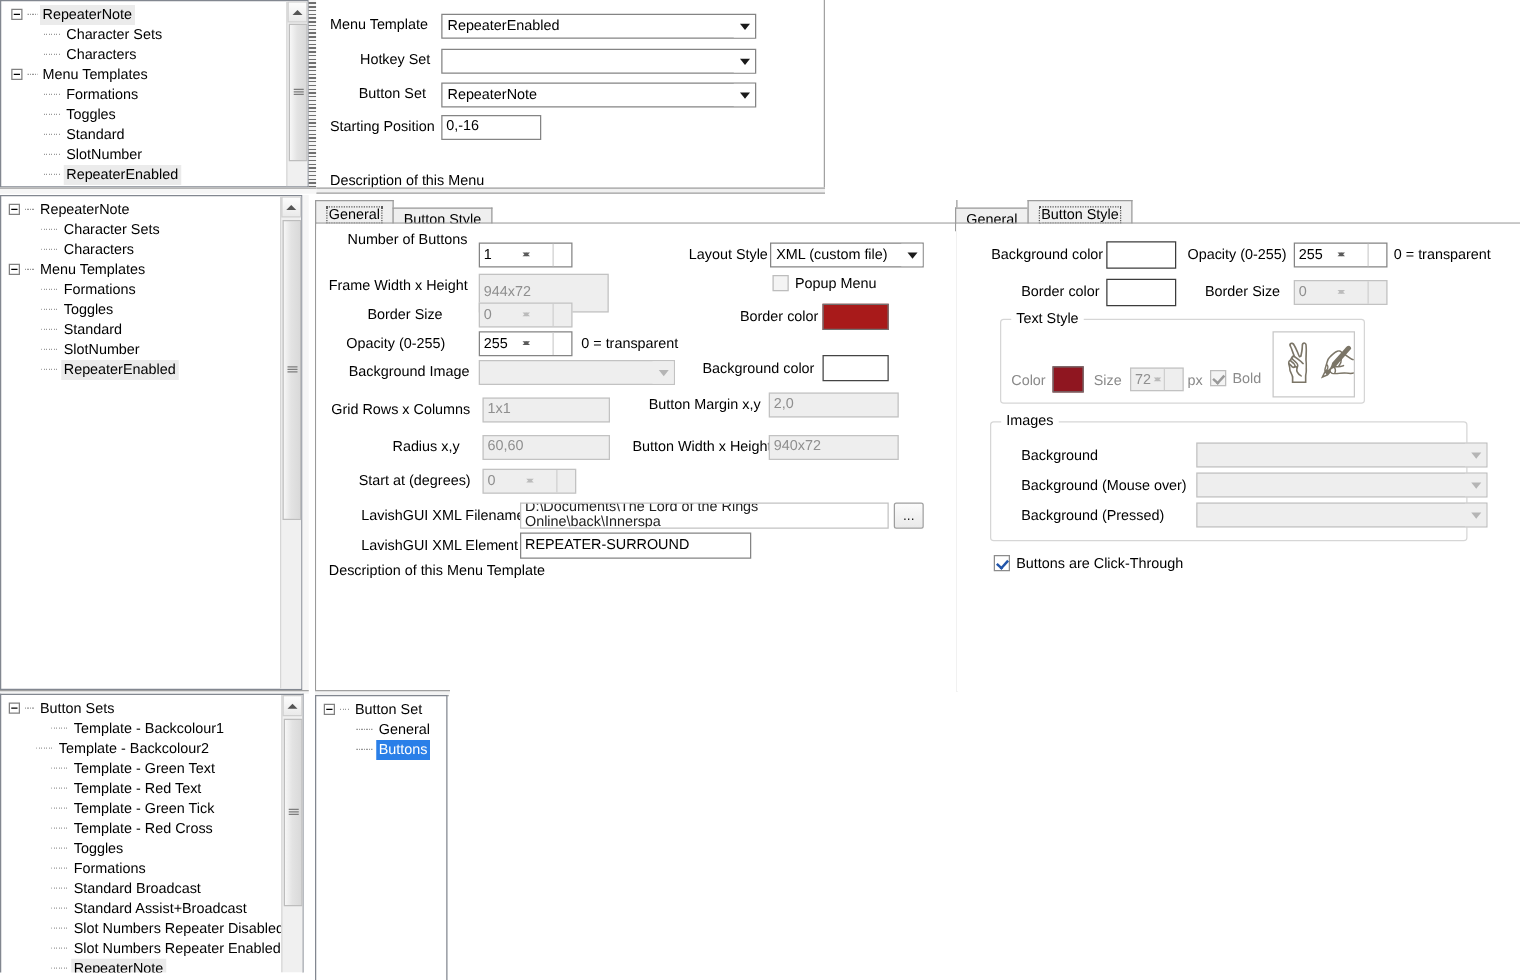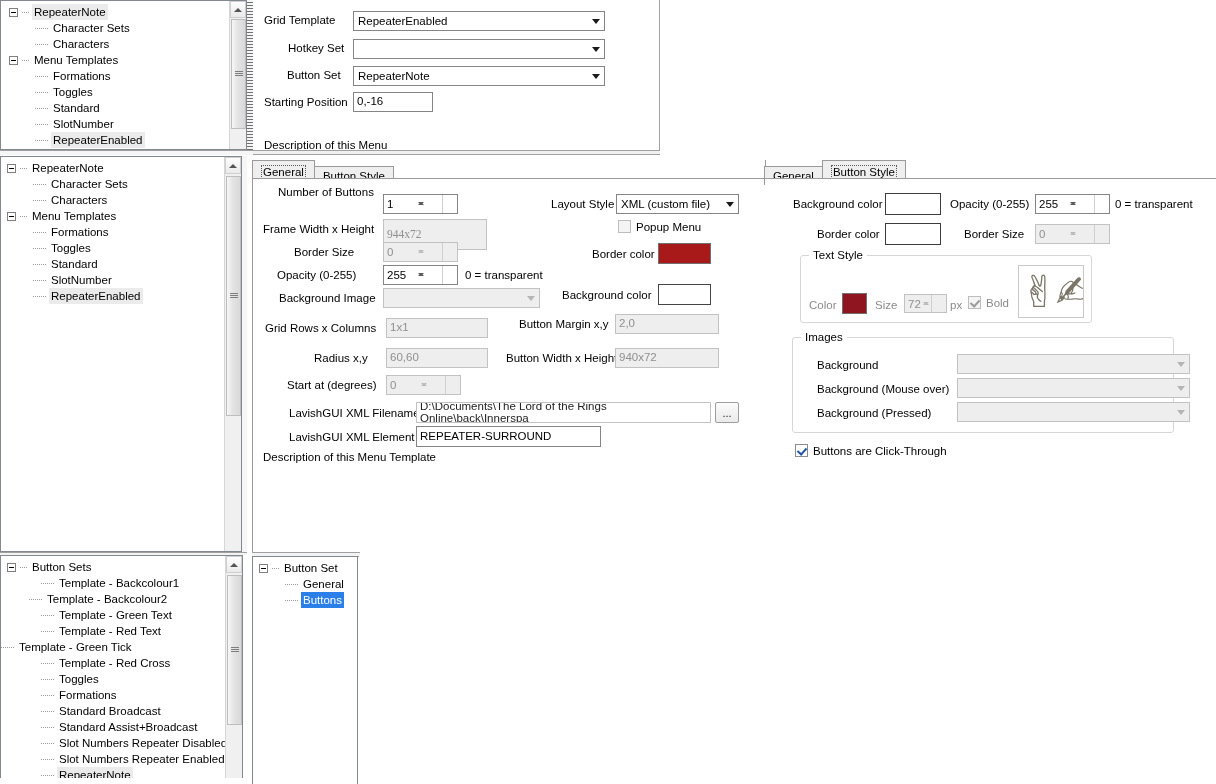--- a/index.html
+++ b/index.html
@@ -193,21 +193,21 @@
           </div>
       </div>
     </div>
   </div>
 
   <div class="splitbar-dotted" style="left:247px; top:0; width:6px; height:150px;
               background: repeating-linear-gradient(0deg,#6f6f6f 0 1px,#f6f6f6 1px 3px);"></div>
 
   <div class="panel" style="left:253px; top:0; width:407px; height:150px; background:#ffffff; border-right:1px solid #a2a2a2;">
 
-    <div class="lab" style="left:11px; top:14px;">Grid Template</div>
+    <div class="lab" style="left:11px; top:14px;">Menu Template</div>
     <div class="combo" style="left:100px; top:11px; width:252px; height:20px;">
       <span class="ctext">RepeaterEnabled</span>
       <span class="carrow">
           <i></i>
         </span>
     </div>
 
     <div class="lab" style="left:35px; top:42px;">Hotkey Set</div>
     <div class="combo" style="left:100px; top:39px; width:252px; height:20px;">
       <span class="ctext"></span>
@@ -285,21 +285,21 @@
           <span class="up">
             <i></i>
           </span>
           <span class="down">
             <i></i>
           </span>
         </span>
     </div>
 
     <div class="lab" style="left:10px; top:44px;">Frame Width x Height</div>
-    <div class="tbox ro" style="left:130px; top:40px; width:104px; height:31px;font-family:Liberation Serif, serif;">944x72</div>
+    <div class="tbox ro" style="left:130px; top:40px; width:104px; height:31px;">944x72</div>
 
     <div class="lab" style="left:41px; top:67px;">Border Size</div>
     <div class="spin ro" style="left:130px; top:63px; width:75px; height:20px;">
       <span class="val">0</span>
       <span class="btns">
           <span class="up">
             <i></i>
           </span>
           <span class="down">
             <i></i>
@@ -488,21 +488,21 @@
   <div style="position:absolute;left:0;top:552px;width:247px;height:5px;background:#f3f3f3;border-top:1px solid #a0a0a0;border-bottom:1px solid #a0a0a0;"></div>
   <div style="position:absolute;left:252px;top:552px;width:108px;height:5px;background:#f3f3f3;border-top:1px solid #a0a0a0;border-bottom:1px solid #a0a0a0;"></div>
 
   <div class="tree" style="left:0; top:555px; width:243px; height:223px; border-bottom:none;">
     <div class="tree-inner" id="tree-bl" style="width: 225px; position: relative;">
         <div class="tnode" style="padding-left: 6px;"><span class="expander"></span><span style="display: inline-block; width: 8px; height: 1px; vertical-align: middle; background: repeating-linear-gradient(90deg, rgb(154, 154, 154) 0px, rgb(154, 154, 154) 1px, transparent 1px, transparent 2px); margin-right: 2px;"></span><span class="lbl">Button Sets</span></div>
         <div class="tnode" style="padding-left: 40px;"><span style="display: inline-block; width: 13px; height: 1px; vertical-align: middle; background: repeating-linear-gradient(90deg, rgb(154, 154, 154) 0px, rgb(154, 154, 154) 1px, transparent 1px, transparent 2px); margin-right: 3px;"></span><span class="lbl">Template - Backcolour1</span></div>
         <div class="tnode" style="padding-left: 28px;"><span style="display: inline-block; width: 13px; height: 1px; vertical-align: middle; background: repeating-linear-gradient(90deg, rgb(154, 154, 154) 0px, rgb(154, 154, 154) 1px, transparent 1px, transparent 2px); margin-right: 3px;"></span><span class="lbl">Template - Backcolour2</span></div>
         <div class="tnode" style="padding-left: 40px;"><span style="display: inline-block; width: 13px; height: 1px; vertical-align: middle; background: repeating-linear-gradient(90deg, rgb(154, 154, 154) 0px, rgb(154, 154, 154) 1px, transparent 1px, transparent 2px); margin-right: 3px;"></span><span class="lbl">Template - Green Text</span></div>
         <div class="tnode" style="padding-left: 40px;"><span style="display: inline-block; width: 13px; height: 1px; vertical-align: middle; background: repeating-linear-gradient(90deg, rgb(154, 154, 154) 0px, rgb(154, 154, 154) 1px, transparent 1px, transparent 2px); margin-right: 3px;"></span><span class="lbl">Template - Red Text</span></div>
-        <div class="tnode" style=""><span style="display: inline-block; width: 13px; height: 1px; vertical-align: middle; background: repeating-linear-gradient(90deg, rgb(154, 154, 154) 0px, rgb(154, 154, 154) 1px, transparent 1px, transparent 2px); margin-right: 3px;"></span><span class="lbl">Template - Green Tick</span></div>
+        <div class="tnode" style="padding-left: 40px;"><span style="display: inline-block; width: 13px; height: 1px; vertical-align: middle; background: repeating-linear-gradient(90deg, rgb(154, 154, 154) 0px, rgb(154, 154, 154) 1px, transparent 1px, transparent 2px); margin-right: 3px;"></span><span class="lbl">Template - Green Tick</span></div>
         <div class="tnode" style="padding-left: 40px;"><span style="display: inline-block; width: 13px; height: 1px; vertical-align: middle; background: repeating-linear-gradient(90deg, rgb(154, 154, 154) 0px, rgb(154, 154, 154) 1px, transparent 1px, transparent 2px); margin-right: 3px;"></span><span class="lbl">Template - Red Cross</span></div>
         <div class="tnode" style="padding-left: 40px;"><span style="display: inline-block; width: 13px; height: 1px; vertical-align: middle; background: repeating-linear-gradient(90deg, rgb(154, 154, 154) 0px, rgb(154, 154, 154) 1px, transparent 1px, transparent 2px); margin-right: 3px;"></span><span class="lbl">Toggles</span></div>
         <div class="tnode" style="padding-left: 40px;"><span style="display: inline-block; width: 13px; height: 1px; vertical-align: middle; background: repeating-linear-gradient(90deg, rgb(154, 154, 154) 0px, rgb(154, 154, 154) 1px, transparent 1px, transparent 2px); margin-right: 3px;"></span><span class="lbl">Formations</span></div>
         <div class="tnode" style="padding-left: 40px;"><span style="display: inline-block; width: 13px; height: 1px; vertical-align: middle; background: repeating-linear-gradient(90deg, rgb(154, 154, 154) 0px, rgb(154, 154, 154) 1px, transparent 1px, transparent 2px); margin-right: 3px;"></span><span class="lbl">Standard Broadcast</span></div>
         <div class="tnode" style="padding-left: 40px;"><span style="display: inline-block; width: 13px; height: 1px; vertical-align: middle; background: repeating-linear-gradient(90deg, rgb(154, 154, 154) 0px, rgb(154, 154, 154) 1px, transparent 1px, transparent 2px); margin-right: 3px;"></span><span class="lbl">Standard Assist+Broadcast</span></div>
         <div class="tnode" style="padding-left: 40px;"><span style="display: inline-block; width: 13px; height: 1px; vertical-align: middle; background: repeating-linear-gradient(90deg, rgb(154, 154, 154) 0px, rgb(154, 154, 154) 1px, transparent 1px, transparent 2px); margin-right: 3px;"></span><span class="lbl">Slot Numbers Repeater Disabled</span></div>
         <div class="tnode" style="padding-left: 40px;"><span style="display: inline-block; width: 13px; height: 1px; vertical-align: middle; background: repeating-linear-gradient(90deg, rgb(154, 154, 154) 0px, rgb(154, 154, 154) 1px, transparent 1px, transparent 2px); margin-right: 3px;"></span><span class="lbl">Slot Numbers Repeater Enabled</span></div>
         <div class="tnode sel-grey" style="padding-left: 40px;"><span style="display: inline-block; width: 13px; height: 1px; vertical-align: middle; background: repeating-linear-gradient(90deg, rgb(154, 154, 154) 0px, rgb(154, 154, 154) 1px, transparent 1px, transparent 2px); margin-right: 3px;"></span><span class="lbl">RepeaterNote</span></div>
         <div style="position: absolute; left: 10px; top: 2px; bottom: 0px; width: 1px; background: repeating-linear-gradient(rgb(154, 154, 154) 0px, rgb(154, 154, 154) 1px, transparent 1px, transparent 2px); z-index: -1;"></div>
       </div>

